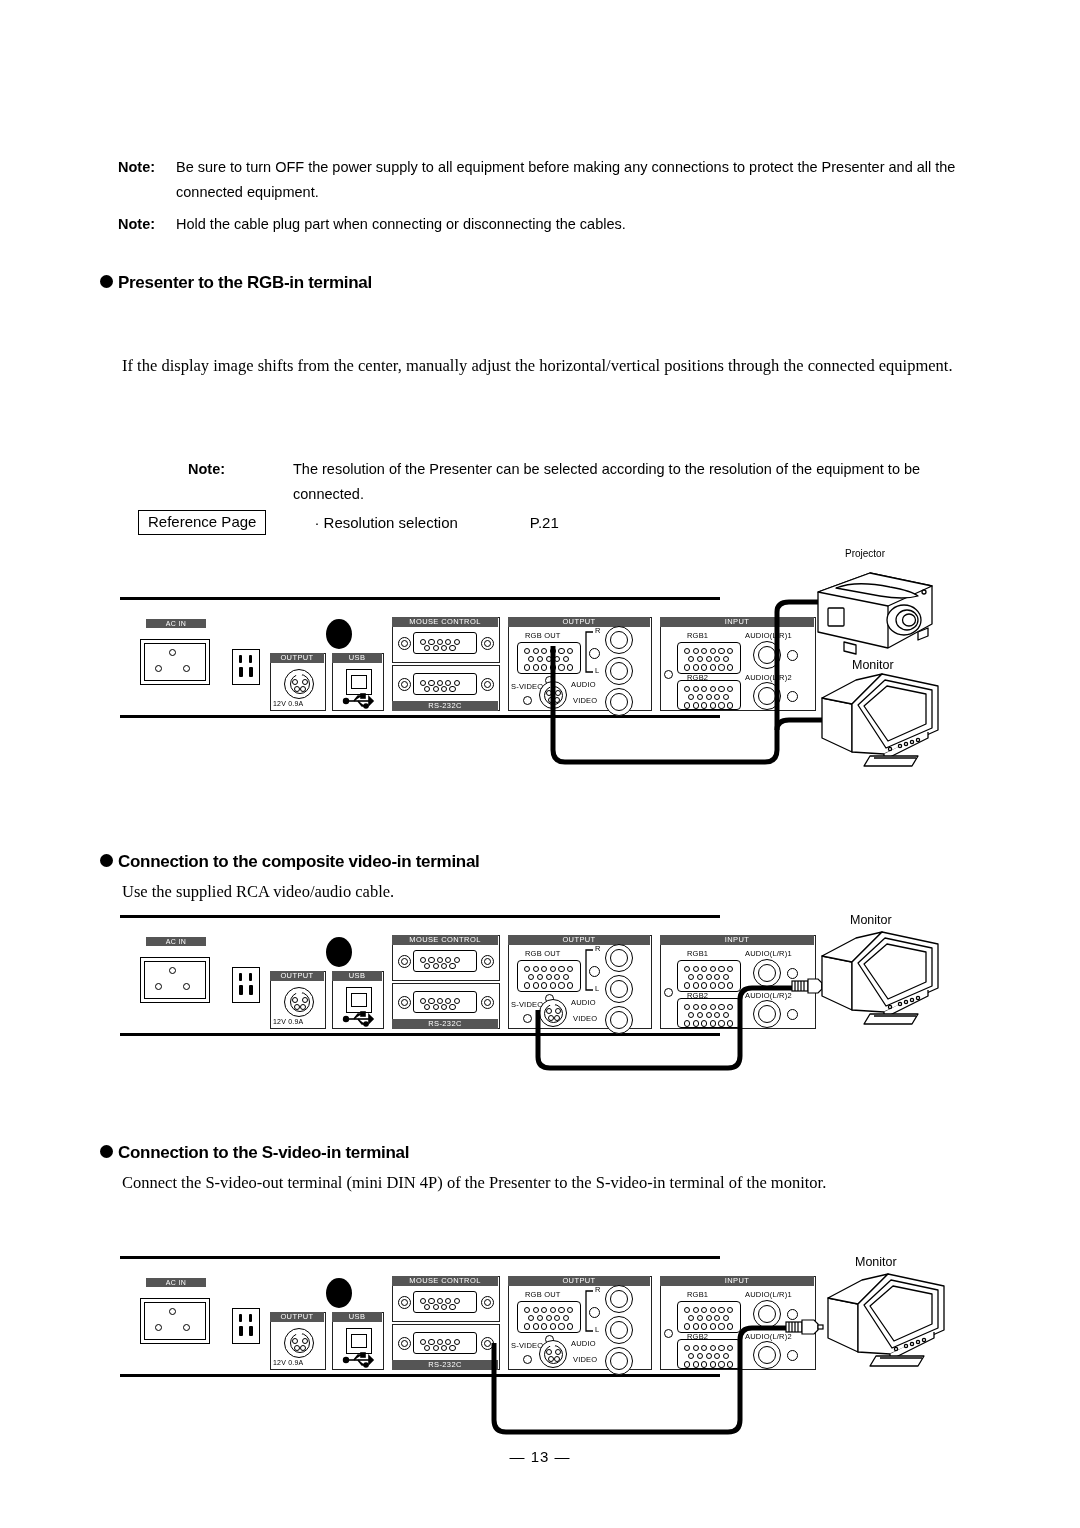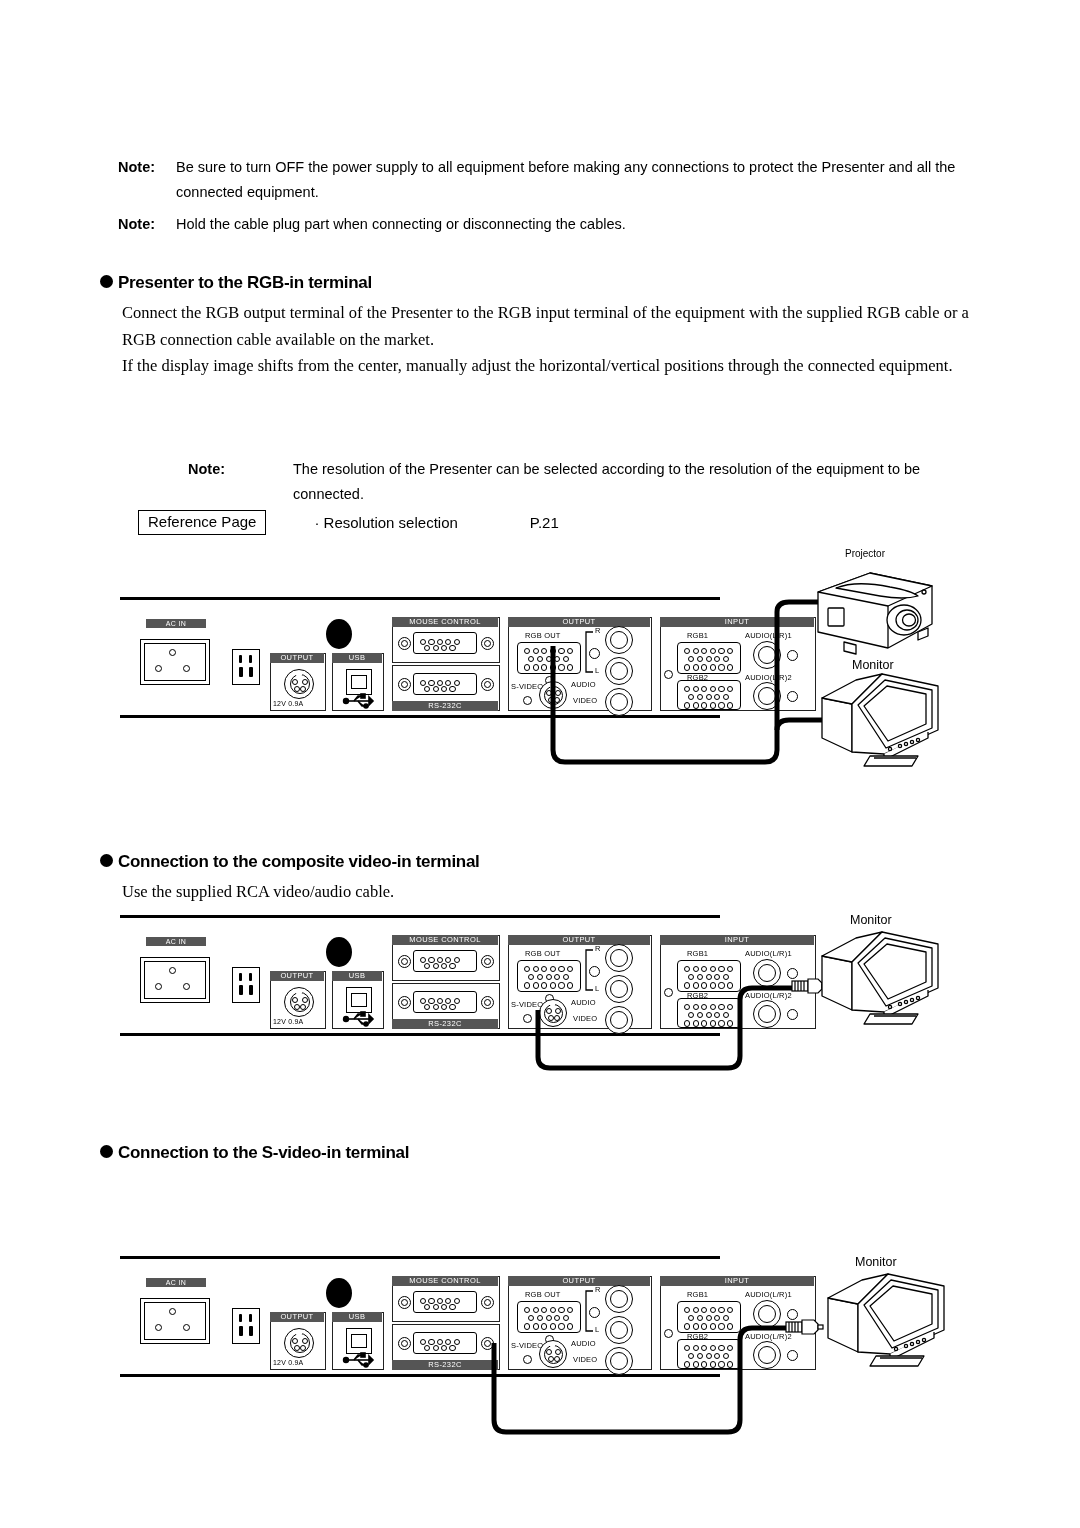--- a/index.html
+++ b/index.html
@@ -84,21 +84,20 @@
 
   <div class="noteblk" style="left:118px;top:212px;width:870px;">
     <span class="lbl">Note:</span>
     <span class="txt">Hold the cable plug part when connecting or disconnecting the cables.</span>
   </div>
 
   <div class="bullethead" style="left:100px;top:273px;">
     <span class="dot"></span><span>Presenter to the RGB-in terminal</span>
   </div>
 
-  <div class="para serif" style="left:122px;top:300px;width:868px;">Connect the RGB output terminal of the Presenter to the RGB input terminal of the equipment with the supplied RGB cable or a RGB connection cable available on the market.</div>
   <div class="para serif" style="left:122px;top:353px;width:868px;">If the display image shifts from the center, manually adjust the horizontal/vertical positions through the connected equipment.</div>
 
   <div class="noteindent" style="left:188px;top:457px;width:790px;">
     <span class="lbl">Note:</span>
     <span class="txt">The resolution of the Presenter can be selected according to the resolution of the equipment to be connected.</span>
   </div>
 
   <div class="refrow">
     <span class="refbox">Reference Page</span>
     <span class="refitem">· Resolution selection</span>
@@ -628,20 +627,21 @@
         <circle cx="88" cy="78" r="1.6"></circle>
       <circle cx="94" cy="76" r="1.6"></circle>
         <circle cx="100" cy="74" r="1.6"></circle>
       <circle cx="106" cy="72" r="1.6"></circle>
     </g>
   </svg>
 
   <div class="bullethead" style="left:100px;top:1143px;">
     <span class="dot"></span><span>Connection to the S-video-in terminal</span>
   </div>
+  <div class="para serif" style="left:122px;top:1170px;width:880px;">Connect the S-video-out terminal (mini DIN 4P) of the Presenter to the S-video-in terminal of the monitor.</div>
 
   <div class="panelwrap" style="left:120px;top:1256px;width:600px;height:120px;">
     <div class="prule" style="top:0;width:600px;"></div>
     <div class="prule" style="top:118px;width:600px;"></div>
     <div class="panelbody panel-instance">
 
   <div class="lblbar" style="left:26px;top:22px;width:60px;">AC IN</div>
   <div class="acin" style="left:20px;top:42px;width:68px;height:44px;">
     <i></i>
     <div class="pin" style="left:28px;top:9px;width:5px;height:5px;"></div>
@@ -885,13 +885,14 @@
       <path d="M58 88 L52 98 L100 98 L106 88 Z"></path>
       <path d="M62 90 L104 90"></path>
       <circle cx="78" cy="81" r="1.6"></circle>
         <circle cx="88" cy="78" r="1.6"></circle>
       <circle cx="94" cy="76" r="1.6"></circle>
         <circle cx="100" cy="74" r="1.6"></circle>
       <circle cx="106" cy="72" r="1.6"></circle>
     </g>
   </svg>
 
+  <div class="pagenum">— 13 —</div>
 </div>
 
 </body></html>

